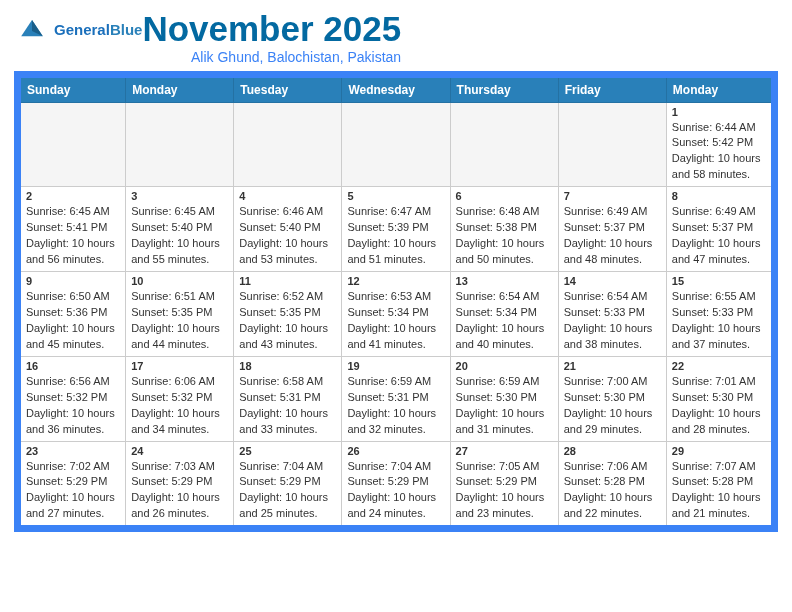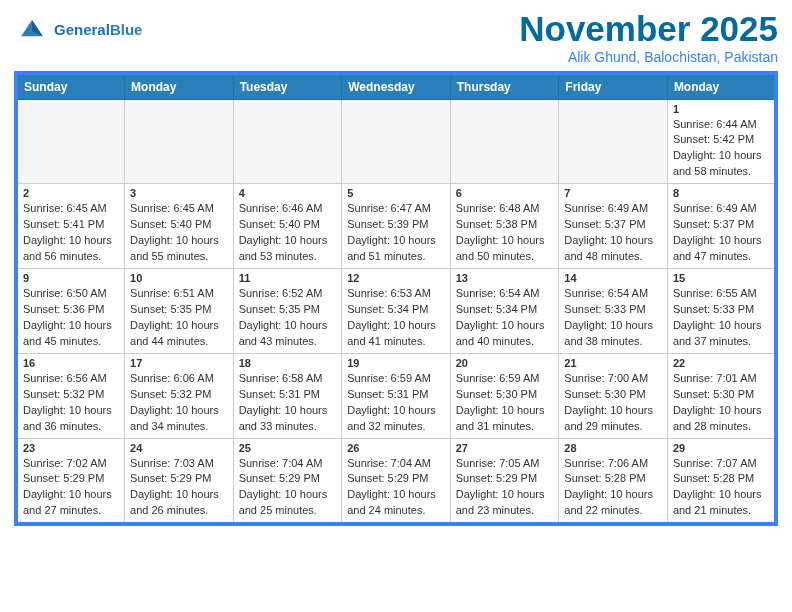--- a/index.html
+++ b/index.html
@@ -11,21 +11,20 @@
       overflow: hidden;
     }
     .page {
       width: 792px;
       min-height: 612px;
       padding: 10px 14px;
     }
     .header {
       display: flex;
       align-items: flex-start;
-      justify-content: space-between;
       margin-bottom: 6px;
     }
     .logo {
       display: flex;
       align-items: center;
       gap: 4px;
       margin-top: 6px;
     }
     .logo-text {
       font-size: 15px;
@@ -50,21 +49,21 @@
       color: #0369a1;
       line-height: 1.1;
     }
     .location {
       font-size: 14px;
       color: #3b82f6;
     }
     .calendar {
       width: 100%;
       border-collapse: collapse;
-      border: 4px solid #3b82f6;
+      border: 7px solid #3b82f6;
       font-size: 10px;
     }
     .calendar th {
       background: #2980b9;
       color: #fff;
       text-align: left;
       padding: 5px 6px;
       font-size: 12px;
       font-weight: bold;
       border: 1px solid #2471a3;

